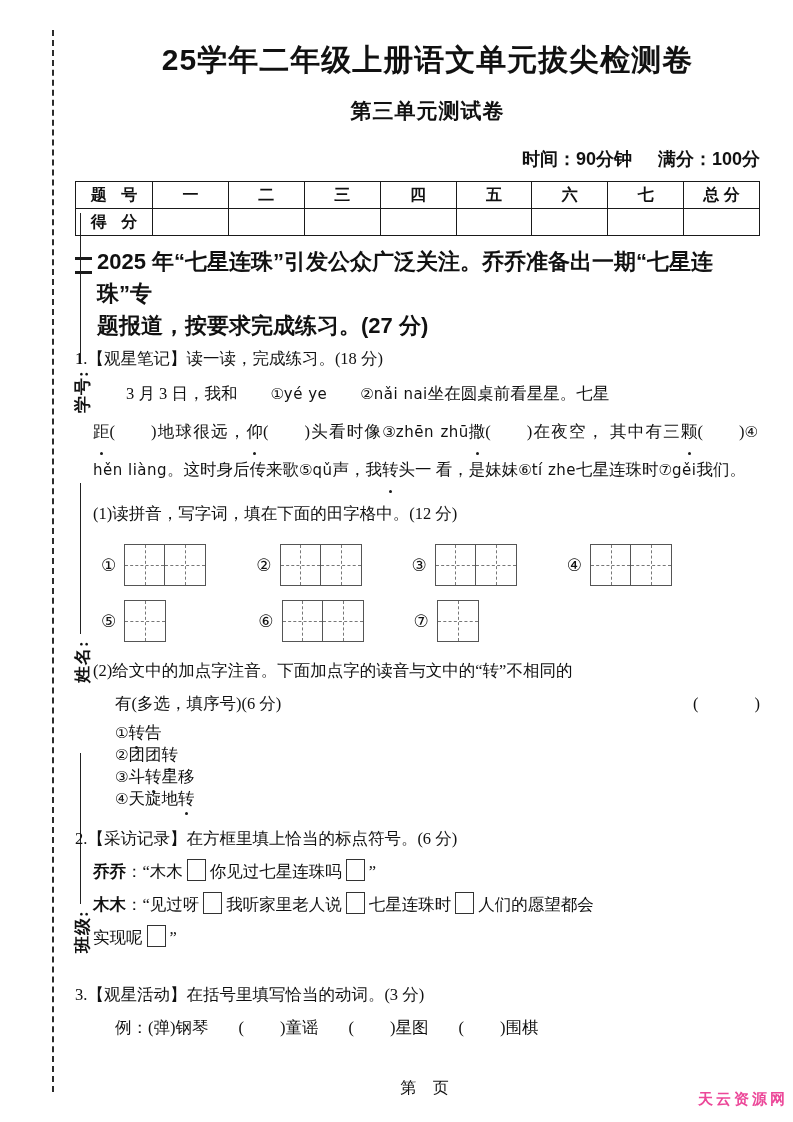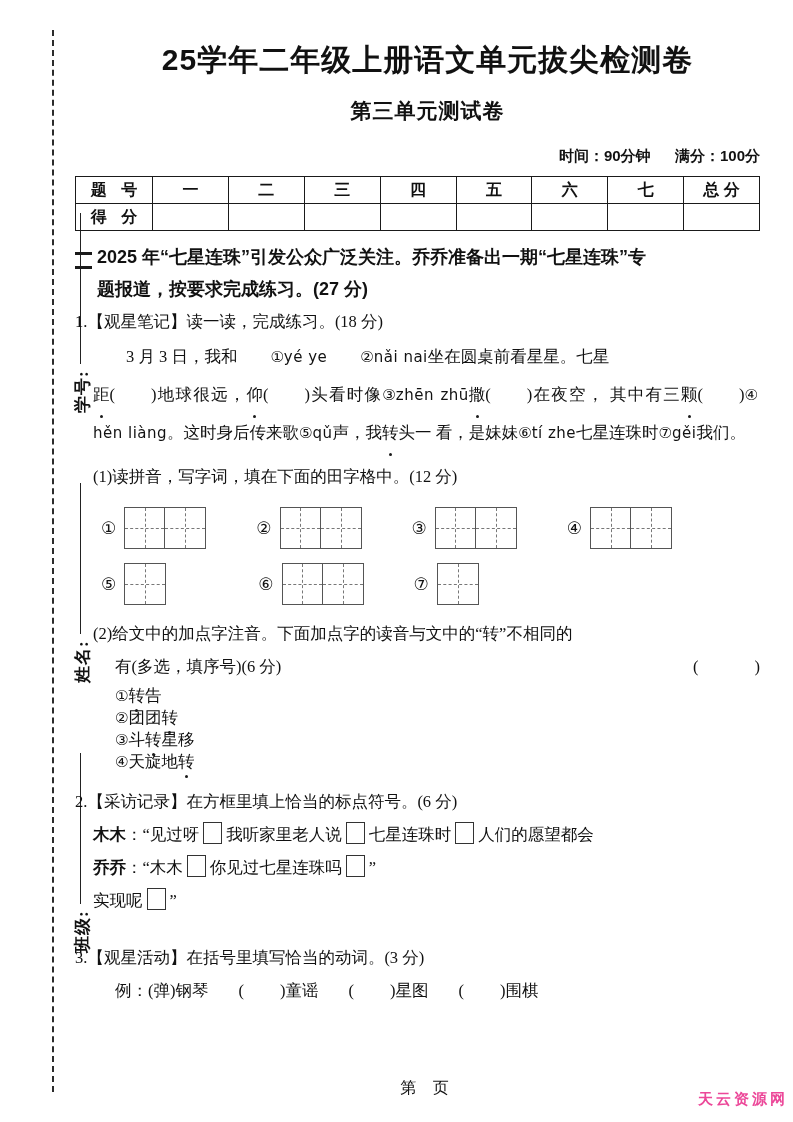--- a/index.html
+++ b/index.html
@@ -72,21 +72,21 @@
   .title-sub {
     text-align: center;
     font-size: 21px;
     font-weight: bold;
     font-family: "Liberation Sans", "DejaVu Sans", sans-serif;
     letter-spacing: 1px;
     margin-top: 16px;
   }
   .exam-meta {
     text-align: right;
-    font-size: 15px;
+    font-size: 18px;
     font-weight: bold;
     font-family: "Liberation Sans", "DejaVu Sans", sans-serif;
     margin-top: 22px;
     padding-right: 33px;
   }
   .exam-meta .gap { display: inline-block; width: 16px; }
 
   
   .score-table {
     margin: 10px 33px 0 13px;
@@ -102,21 +102,21 @@
     font-weight: bold;
     font-family: "Liberation Sans", "DejaVu Sans", sans-serif;
     padding: 1px 0;
   }
   .score-table td.head-col { width: 76px; letter-spacing: 5px; text-indent: 5px; }
 
   
   .content { margin: 10px 33px 0 13px; }
 
   .sec-head {
-    font-size: 18px;
+    font-size: 22px;
     font-weight: bold;
     font-family: "Liberation Sans", "DejaVu Sans", sans-serif;
     line-height: 32px;
     text-indent: 0;
     position: relative;
     padding-left: 22px;
   }
   .sec-num {
     position: absolute;
     left: 0; top: 11px;
@@ -402,25 +402,25 @@
       <span><span class="circnum">②</span><span>团团</span><span class="dotted">转</span><span></span></span>
       <span><span class="circnum">③</span><span>斗</span><span class="dotted">转</span><span>星移</span></span>
       <span style="margin-right:0;"><span class="circnum">④</span><span>天旋地</span><span class="dotted">转</span><span></span></span>
     </div>
 
     <div class="q-line" style="margin-top:12px;">
       <span>2.</span><span>【采访记录】</span><span>在方框里填上恰当的标点符号。(6 分)</span>
     </div>
 
     <div class="q-line indent1">
+      <span class="speaker">乔乔</span><span>：“</span><span>木木</span><span class="pbox"></span><span>你见过七星连珠吗</span><span class="pbox"></span><span>”</span>
+    </div>
+
+    <div class="q-line indent1">
       <span class="speaker">木木</span><span>：“</span><span>见过呀</span><span class="pbox"></span><span>我听家里老人说</span><span class="pbox"></span><span>七星连珠时</span><span class="pbox"></span><span>人们的愿望都会</span>
-    </div>
-
-    <div class="q-line indent1">
-      <span class="speaker">乔乔</span><span>：“</span><span>木木</span><span class="pbox"></span><span>你见过七星连珠吗</span><span class="pbox"></span><span>”</span>
     </div>
 
     <div class="q-line indent1">
       <span>实现呢</span><span class="pbox"></span><span>”</span>
     </div>
 
     <div class="q-line" style="margin-top:24px;">
       <span>3.</span><span>【观星活动】</span><span>在括号里填写恰当的动词。(3 分)</span>
     </div>
 

